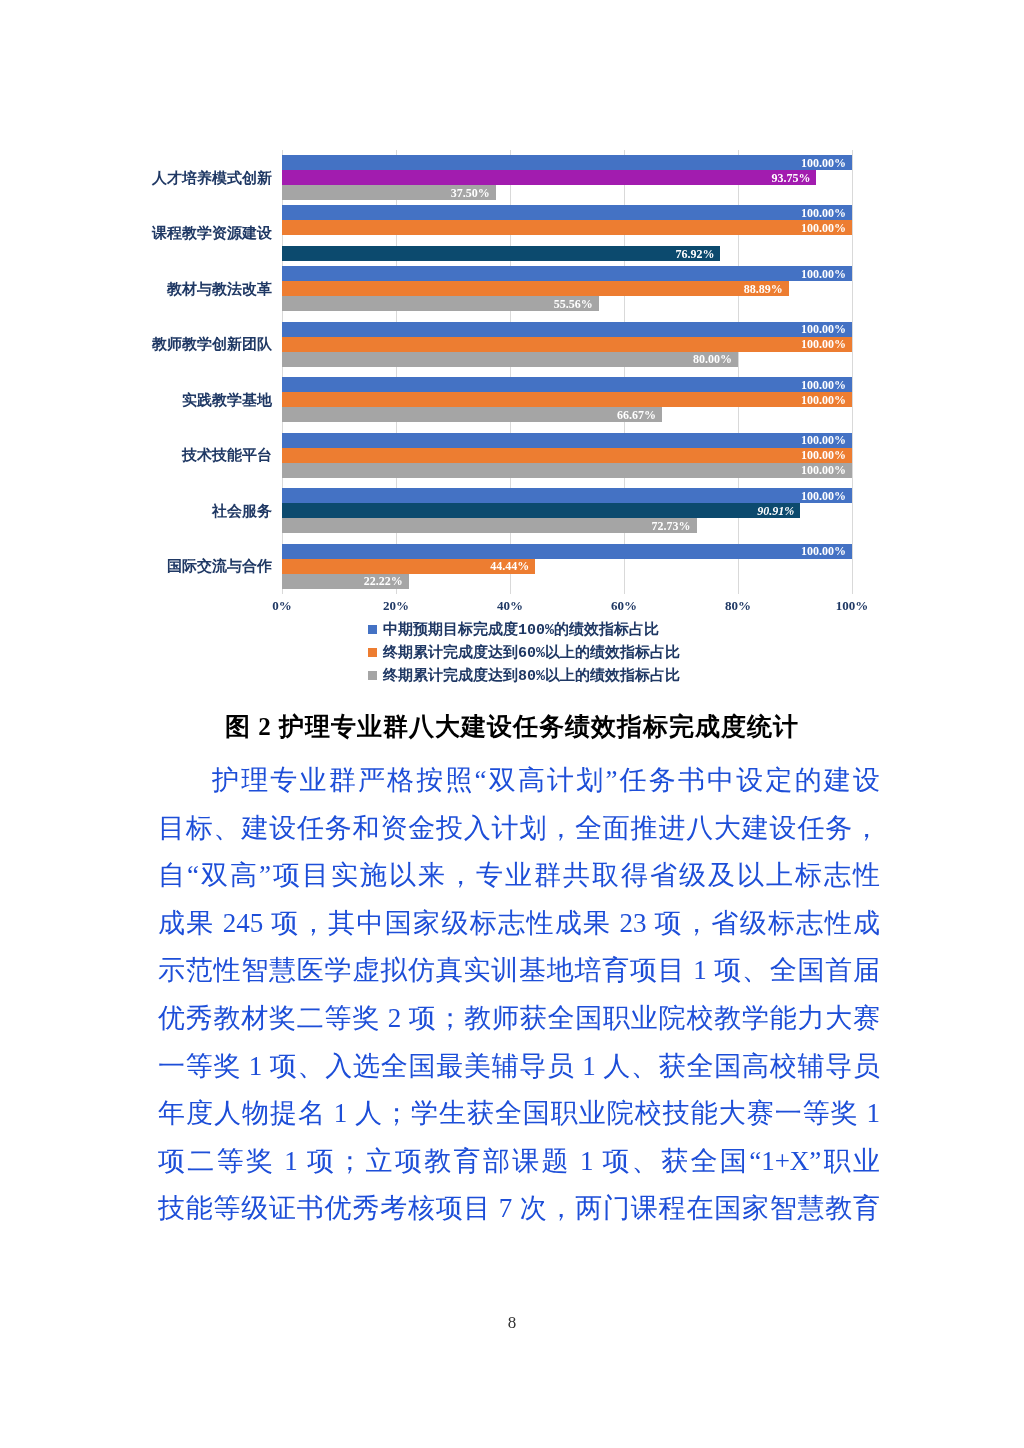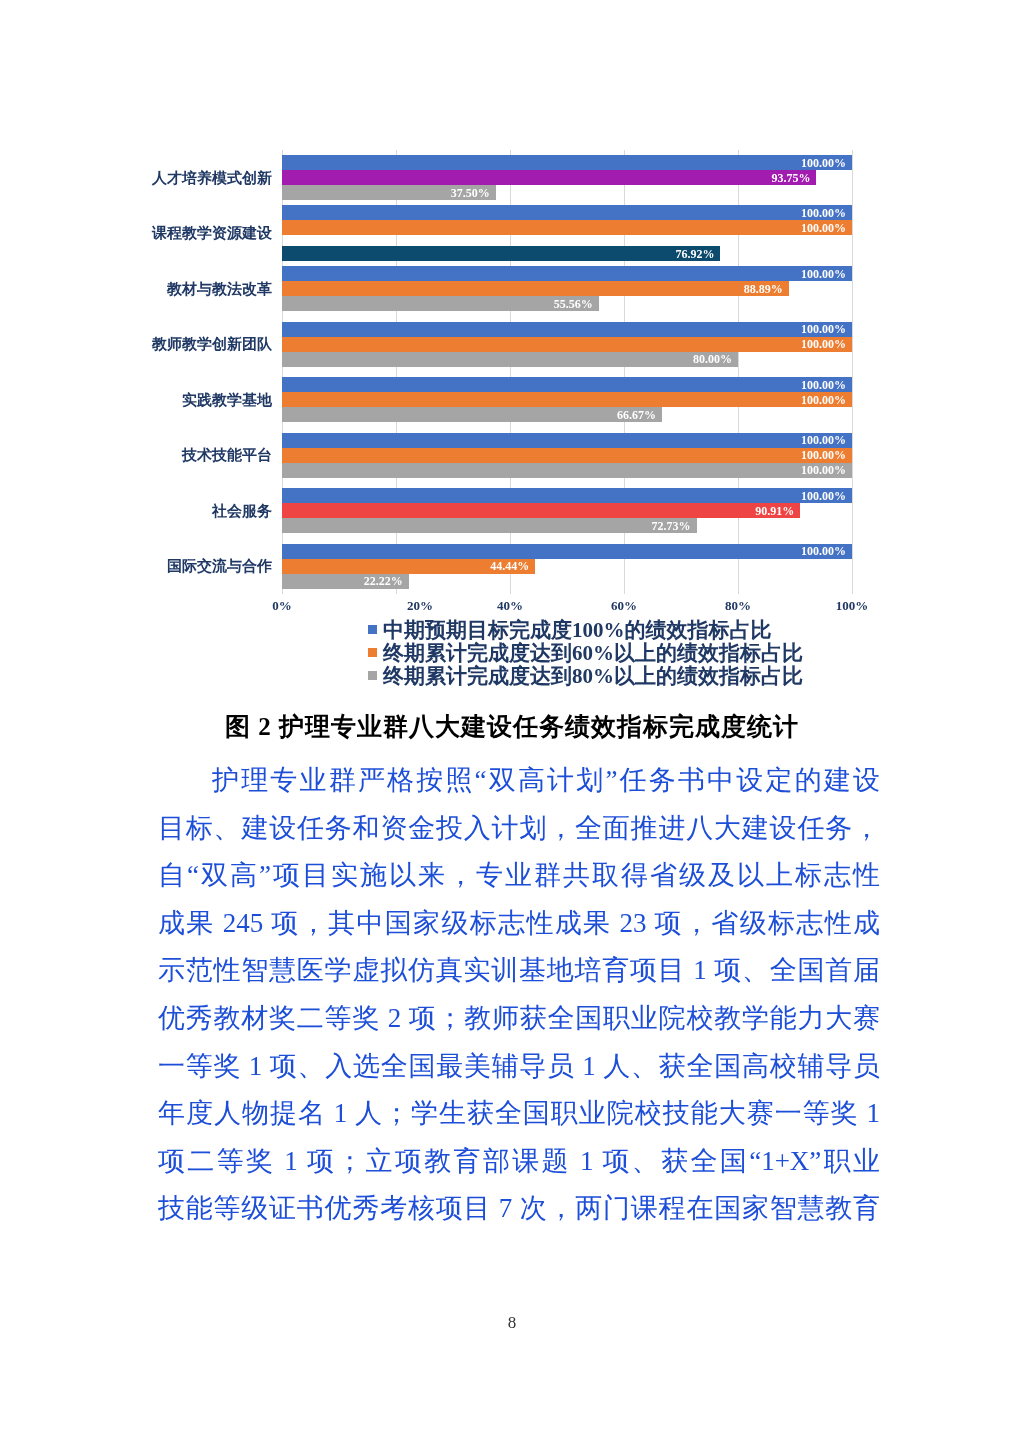--- a/index.html
+++ b/index.html
@@ -30,21 +30,21 @@
     font-size: 12px; font-weight: bold; color: #ffffff; white-space: nowrap;
   }
   .x-axis { position: relative; margin-left: 130px; height: 22px; }
   .tick {
     position: absolute; transform: translateX(-50%); top: 4px;
     font-size: 13px; font-weight: bold; color: #1f3864;
   }
   .legend { margin-left: 216px; margin-top: 2px; }
   .legend-row { display: flex; align-items: center; height: 23px; }
   .legend-swatch { width: 9px; height: 9px; margin-right: 6px; flex: 0 0 auto; }
-  .legend-label { font-size: 21px; font-weight: bold; color: #1f3864; white-space: nowrap; }
+  .legend-label { font-size: 15px; font-weight: bold; color: #1f3864; white-space: nowrap; font-family: Liberation Mono, monospace; }
   
   .caption {
     position: absolute; top: 710px; left: 0; width: 100%;
     text-align: center; font-size: 25px; font-weight: bold; color: #000000;
     letter-spacing: 1px;
   }
   .paragraph { position: absolute; left: 158px; top: 757px; width: 722px; }
   .pline {
     font-size: 27px; color: #1d4ed8; height: 47.6px; line-height: 47.6px;
     text-align: justify; text-align-last: justify; white-space: nowrap;
@@ -155,21 +155,21 @@
                 <span class="bar-val">100.00%</span>
               </div>
             </div>
           </div>
           <div class="group">
             <div class="cat-label">社会服务</div>
             <div class="bars">
               <div class="bar" style="width: 100%; background: rgb(68, 114, 196);">
                 <span class="bar-val">100.00%</span>
               </div>
-              <div class="bar" style="width: 90.91%; background: #ef4444;">
+              <div class="bar" style="width: 90.91%; background: #0c4a6e; font-style: italic;">
                 <span class="bar-val">90.91%</span>
               </div>
               <div class="bar" style="width: 72.73%; background: rgb(165, 165, 165);">
                 <span class="bar-val">72.73%</span>
               </div>
             </div>
           </div>
           <div class="group">
             <div class="cat-label">国际交流与合作</div>
             <div class="bars">
@@ -181,21 +181,21 @@
               </div>
               <div class="bar" style="width: 22.22%; background: rgb(165, 165, 165);">
                 <span class="bar-val">22.22%</span>
               </div>
             </div>
           </div>
         </div>
     </div>
     <div class="x-axis" id="xaxis">
         <span class="tick" style="left: 0%;">0%</span>
-        <span class="tick" style="left: 20%; margin-left: 24px;">20%</span>
+        <span class="tick" style="left: 20%;">20%</span>
         <span class="tick" style="left: 40%;">40%</span>
         <span class="tick" style="left: 60%;">60%</span>
         <span class="tick" style="left: 80%;">80%</span>
         <span class="tick" style="left: 100%;">100%</span>
       </div>
     <div class="legend" id="legend">
         <div class="legend-row">
           <span class="legend-swatch" style="background: rgb(68, 114, 196);"></span>
           <span class="legend-label">中期预期目标完成度100%的绩效指标占比</span>
         </div>

